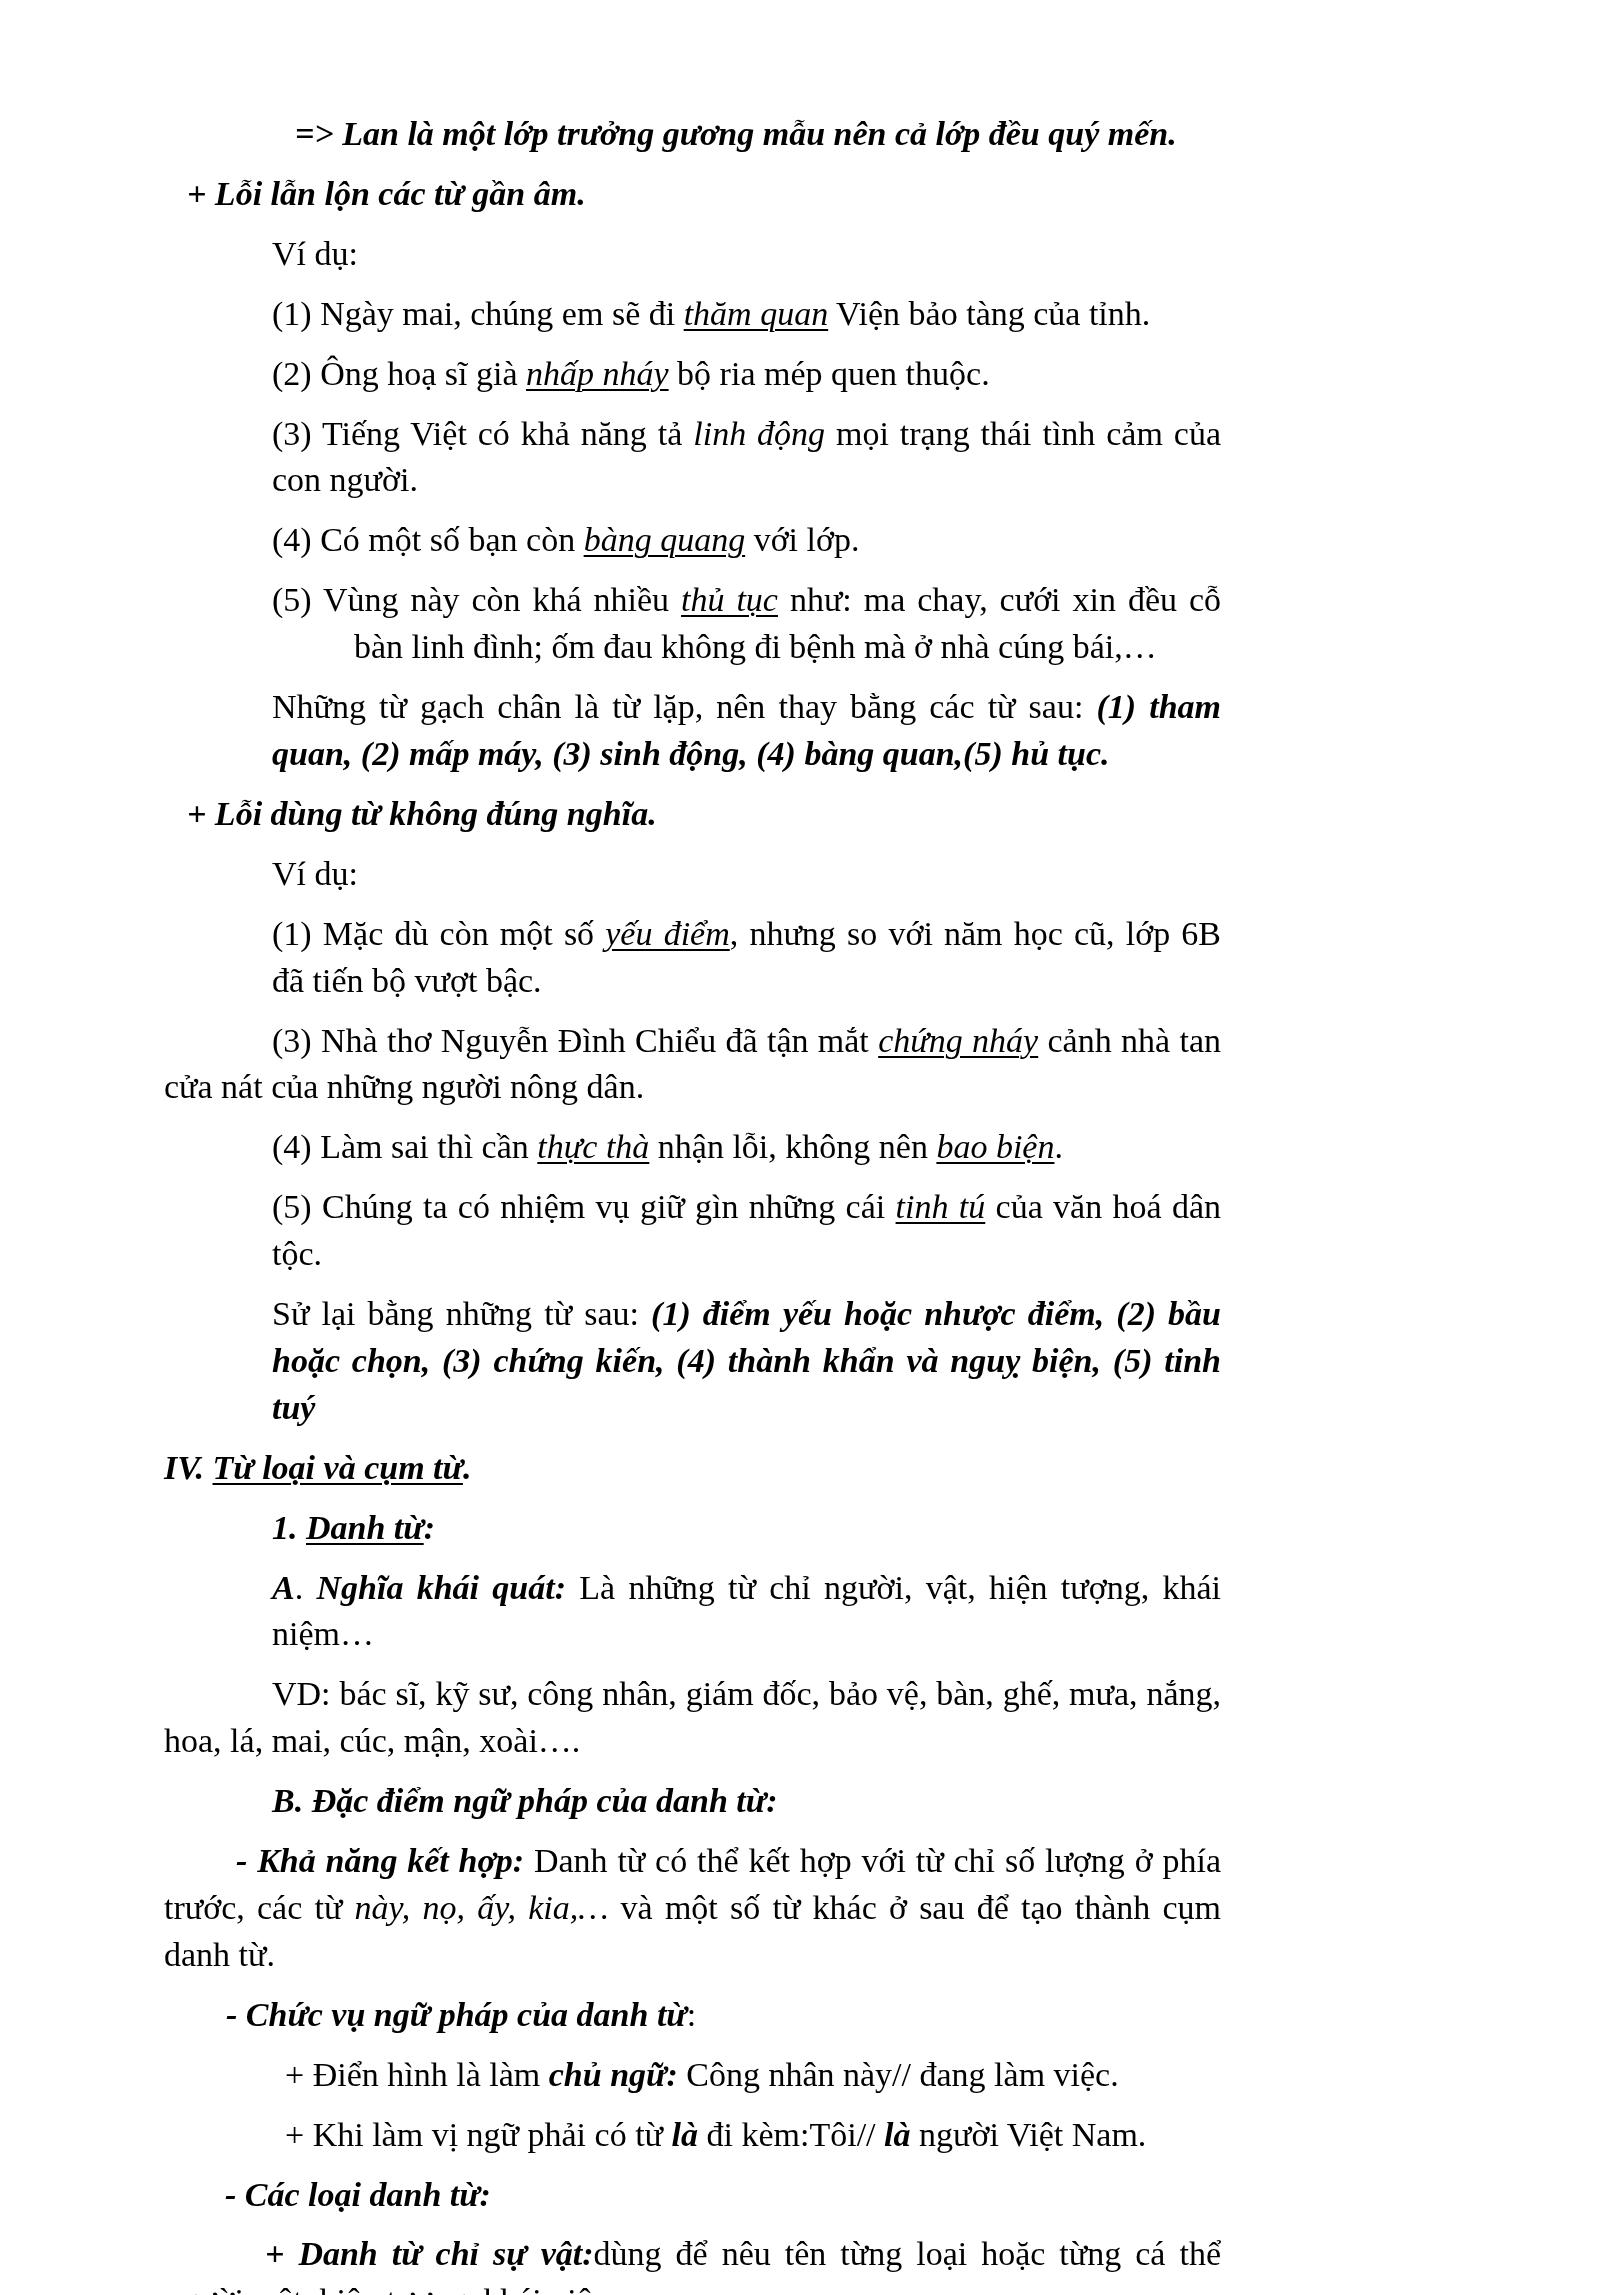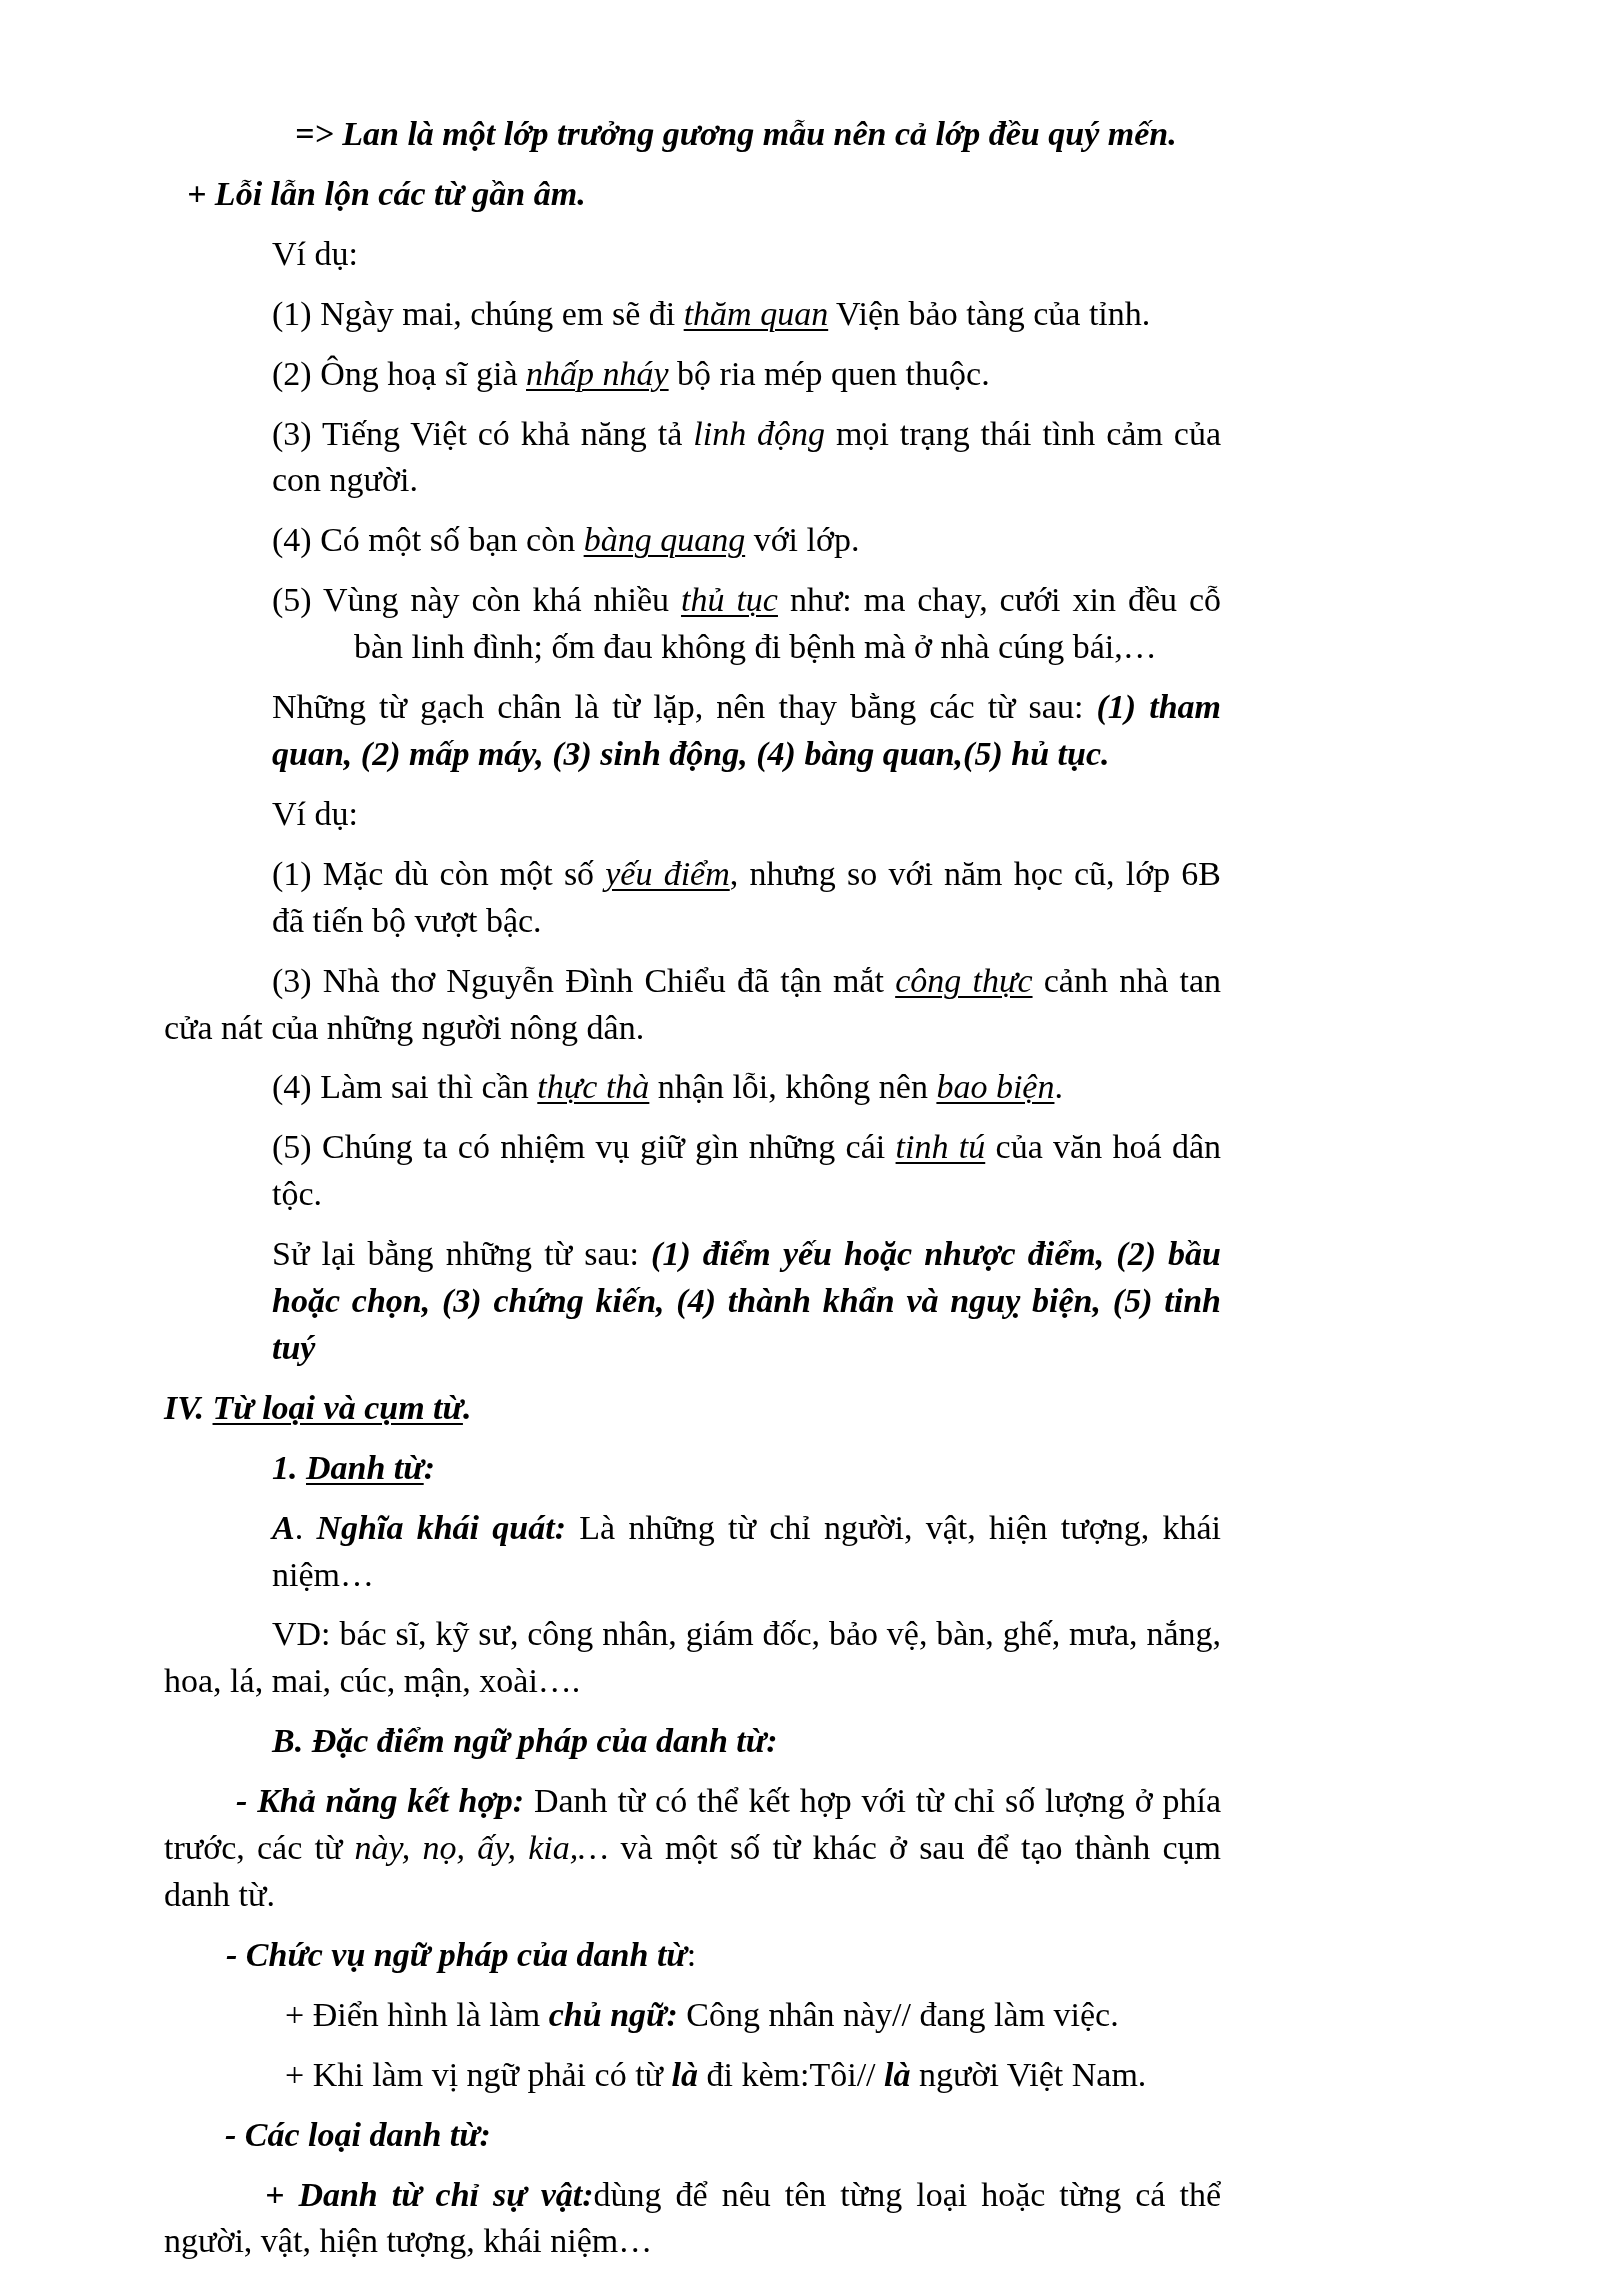--- a/index.html
+++ b/index.html
@@ -47,23 +47,24 @@
   <div id="doc">
       <p class="para ps-arrow"><span class="b i">=&gt; Lan là một lớp trưởng gương mẫu nên cả lớp đều quý mến.</span></p>
       <p class="para ps-hplus"><span class="b">+ Lỗi lẫn lộn các từ gần âm.</span></p>
       <p class="para ps-example"><span class="">Ví dụ:</span></p>
       <p class="para ps-example"><span class="">(1) Ngày mai, chúng em sẽ đi </span><span class="i u">thăm quan</span><span class=""> Viện bảo tàng của tỉnh.</span></p>
       <p class="para ps-example"><span class="">(2) Ông hoạ sĩ già </span><span class="i u">nhấp nháy</span><span class=""> bộ ria mép quen thuộc.</span></p>
       <p class="para ps-example"><span class="">(3) Tiếng Việt có khả năng tả </span><span class="i">linh động</span><span class=""> mọi trạng thái tình cảm của con người.</span></p>
       <p class="para ps-example"><span class="">(4) Có một số bạn còn </span><span class="i u">bàng quang</span><span class=""> với lớp.</span></p>
       <p class="para ps-example-hang"><span class="">(5) Vùng này còn khá nhiều </span><span class="i u">thủ tục</span><span class=""> như: ma chay, cưới xin đều cỗ bàn linh đình; ốm đau không đi bệnh mà ở nhà cúng bái,…</span></p>
       <p class="para ps-example"><span class="">Những từ gạch chân là từ lặp, nên thay bằng các từ sau: </span><span class="b i">(1) tham quan, (2) mấp máy, (3) sinh động, (4) bàng quan,(5) hủ tục.</span></p>
+      <p class="para ps-hplus"><span class="b">+ Lỗi dùng từ không đúng nghĩa.</span></p>
       <p class="para ps-example"><span class="">Ví dụ:</span></p>
       <p class="para ps-example"><span class="">(1) Mặc dù còn một số </span><span class="i u">yếu điểm</span><span class="">, nhưng so với năm học cũ, lớp 6B đã tiến bộ vượt bậc.</span></p>
-      <p class="para ps-example-flow"><span class="">(3) Nhà thơ Nguyễn Đình Chiểu đã tận mắt </span><span class="i u">công thực</span><span class=""> cảnh nhà tan cửa nát của những người nông dân.</span></p>
+      <p class="para ps-example-flow"><span class="">(3) Nhà thơ Nguyễn Đình Chiểu đã tận mắt </span><span class="i u">chứng nháy</span><span class=""> cảnh nhà tan cửa nát của những người nông dân.</span></p>
       <p class="para ps-example"><span class="">(4) Làm sai thì cần </span><span class="i u">thực thà</span><span class=""> nhận lỗi, không nên </span><span class="i u">bao biện</span><span class="">.</span></p>
       <p class="para ps-example"><span class="">(5) Chúng ta có nhiệm vụ giữ gìn những cái </span><span class="i u">tinh tú</span><span class=""> của văn hoá dân tộc.</span></p>
       <p class="para ps-example"><span class="">Sử lại bằng những từ sau: </span><span class="b i">(1) điểm yếu hoặc nhược điểm, (2) bầu hoặc chọn, (3) chứng kiến, (4) thành khẩn và nguỵ biện, (5) tinh tuý</span></p>
       <p class="para ps-section"><span class="b">IV. </span><span class="b u">Từ loại và cụm từ</span><span class="b">.</span></p>
       <p class="para ps-example"><span class="b">1. </span><span class="b u">Danh từ</span><span class="b">:</span></p>
       <p class="para ps-example"><span class="b">A</span><span class="">. </span><span class="b">Nghĩa khái quát:</span><span class=""> Là những từ chỉ người, vật, hiện tượng, khái niệm…</span></p>
       <p class="para ps-example-flow"><span class="">VD: bác sĩ, kỹ sư, công nhân,  giám đốc, bảo vệ, bàn, ghế, mưa, nắng, hoa, lá, mai, cúc, mận, xoài….</span></p>
       <p class="para ps-example"><span class="b">B. Đặc điểm ngữ pháp của danh từ:</span></p>
       <p class="para ps-dash1"><span class="b">- Khả năng kết hợp:</span><span class=""> Danh từ có thể kết hợp với từ chỉ số lượng ở phía trước, các từ </span><span class="i">này, nọ, ấy, kia,…</span><span class=""> và một số từ khác ở sau để tạo thành cụm danh từ.</span></p>
       <p class="para ps-dash2"><span class="b">- Chức vụ ngữ pháp của danh từ</span><span class="">:</span></p>

